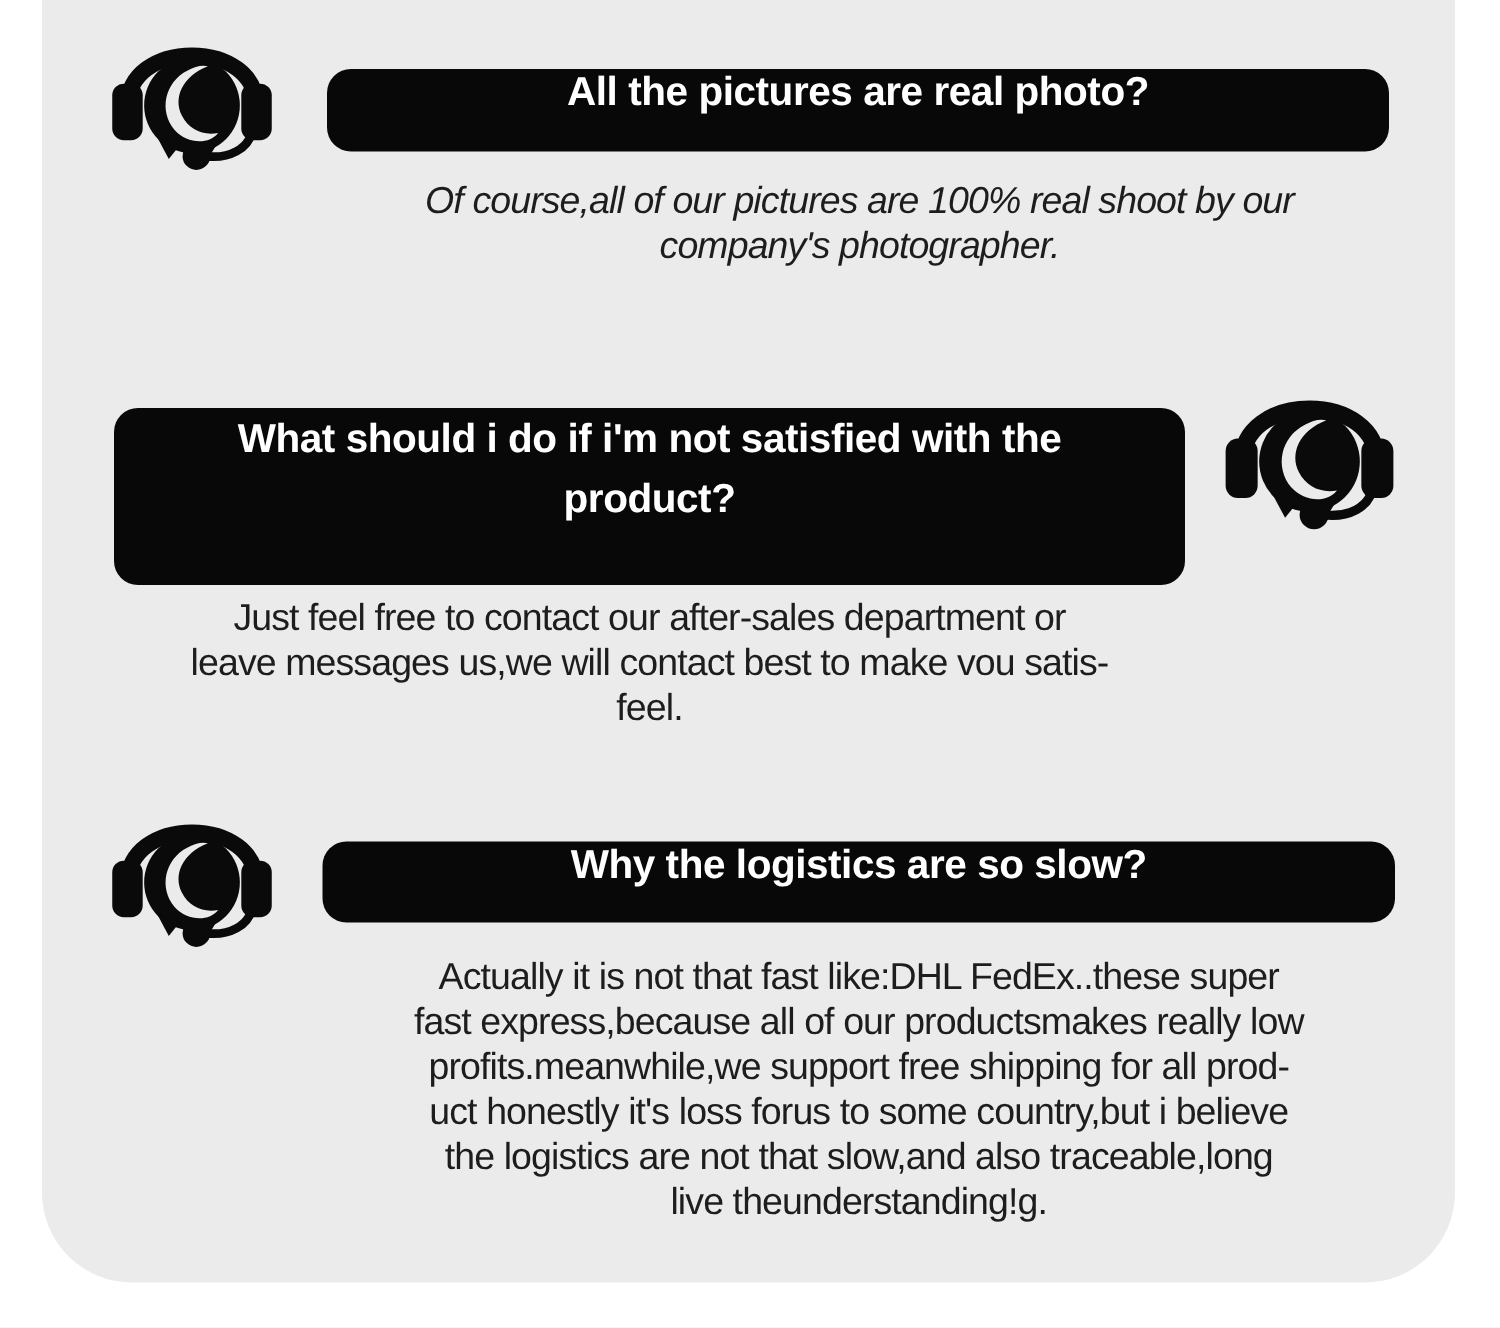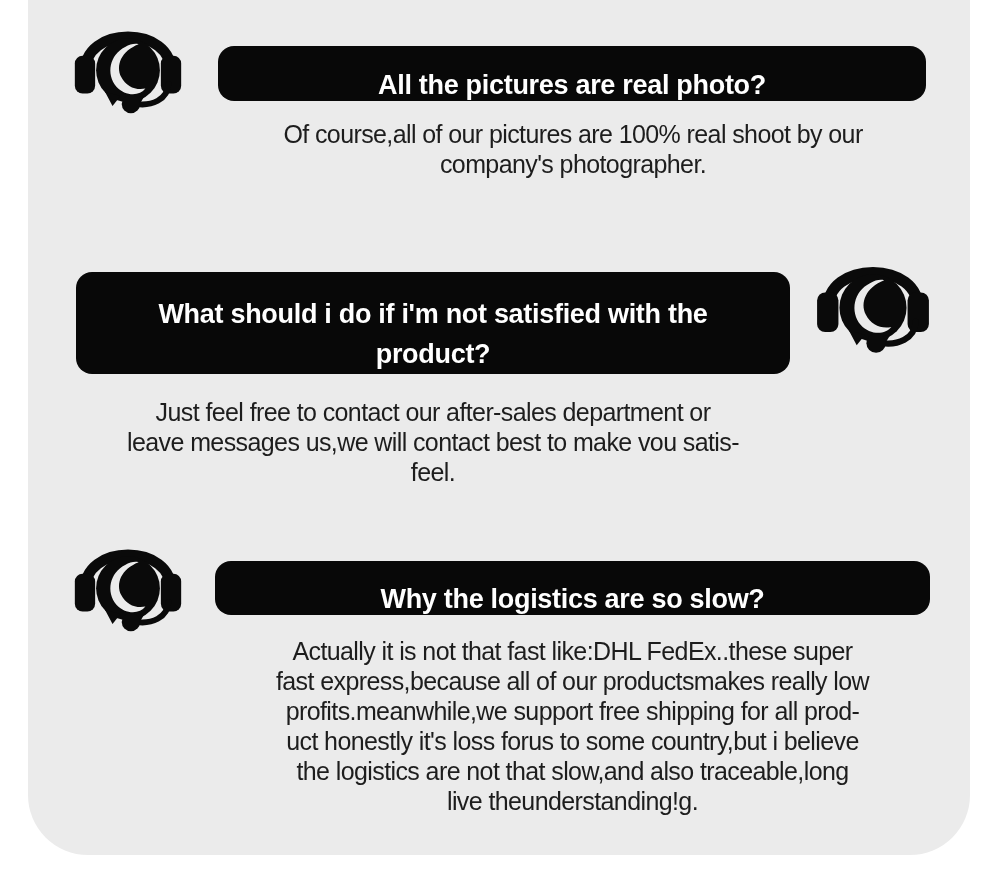--- a/index.html
+++ b/index.html
@@ -34,40 +34,40 @@
   .icon-2 { left: 812px; top: 240px; width: 122px; height: 120px; }
   .icon-3 { left: 70px; top: 524px; width: 116px; height: 114px; }
   .banner {
     position: absolute;
     background: var(--banner-bg);
     color: var(--banner-text);
     border-radius: 16px;
     display: flex;
     flex-direction: column;
     align-items: center;
-    justify-content: flex-end;
+    justify-content: flex-start;
     font-weight: 700;
     font-size: 27px;
     letter-spacing: -0.3px;
     text-align: center;
   }
   .banner .qline { display: block; white-space: nowrap; }
   .banner-1 { left: 218px; top: 46px;  width: 708px; height: 55px; }
-  .banner-2 { left: 76px;  top: 272px; width: 714px; height: 102px; line-height: 40px; }
+  .banner-2 { left: 76px;  top: 272px; width: 714px; height: 118px; line-height: 40px; }
   .banner-3 { left: 215px; top: 561px; width: 715px; height: 54px; }
   .answer {
     position: absolute;
     color: var(--answer-text);
     font-size: 25px;
     line-height: 30px;
     letter-spacing: -0.6px;
     text-align: center;
   }
   .answer .line { white-space: nowrap; }
-  .answer-1 { left: 203px; top: 119px; width: 740px; }
+  .answer-1 { left: 203px; top: 119px; width: 740px; font-style: italic; }
   .answer-2 { left: 63px;  top: 397px; width: 740px; }
   .answer-3 { left: 200px; top: 636px; width: 745px; }
   .svg-defs { position: absolute; width: 0; height: 0; overflow: hidden; }
 </style>
 </head>
 <body>
 
 <svg class="svg-defs" aria-hidden="true">
   <defs>
     <g id="headset-agent">

